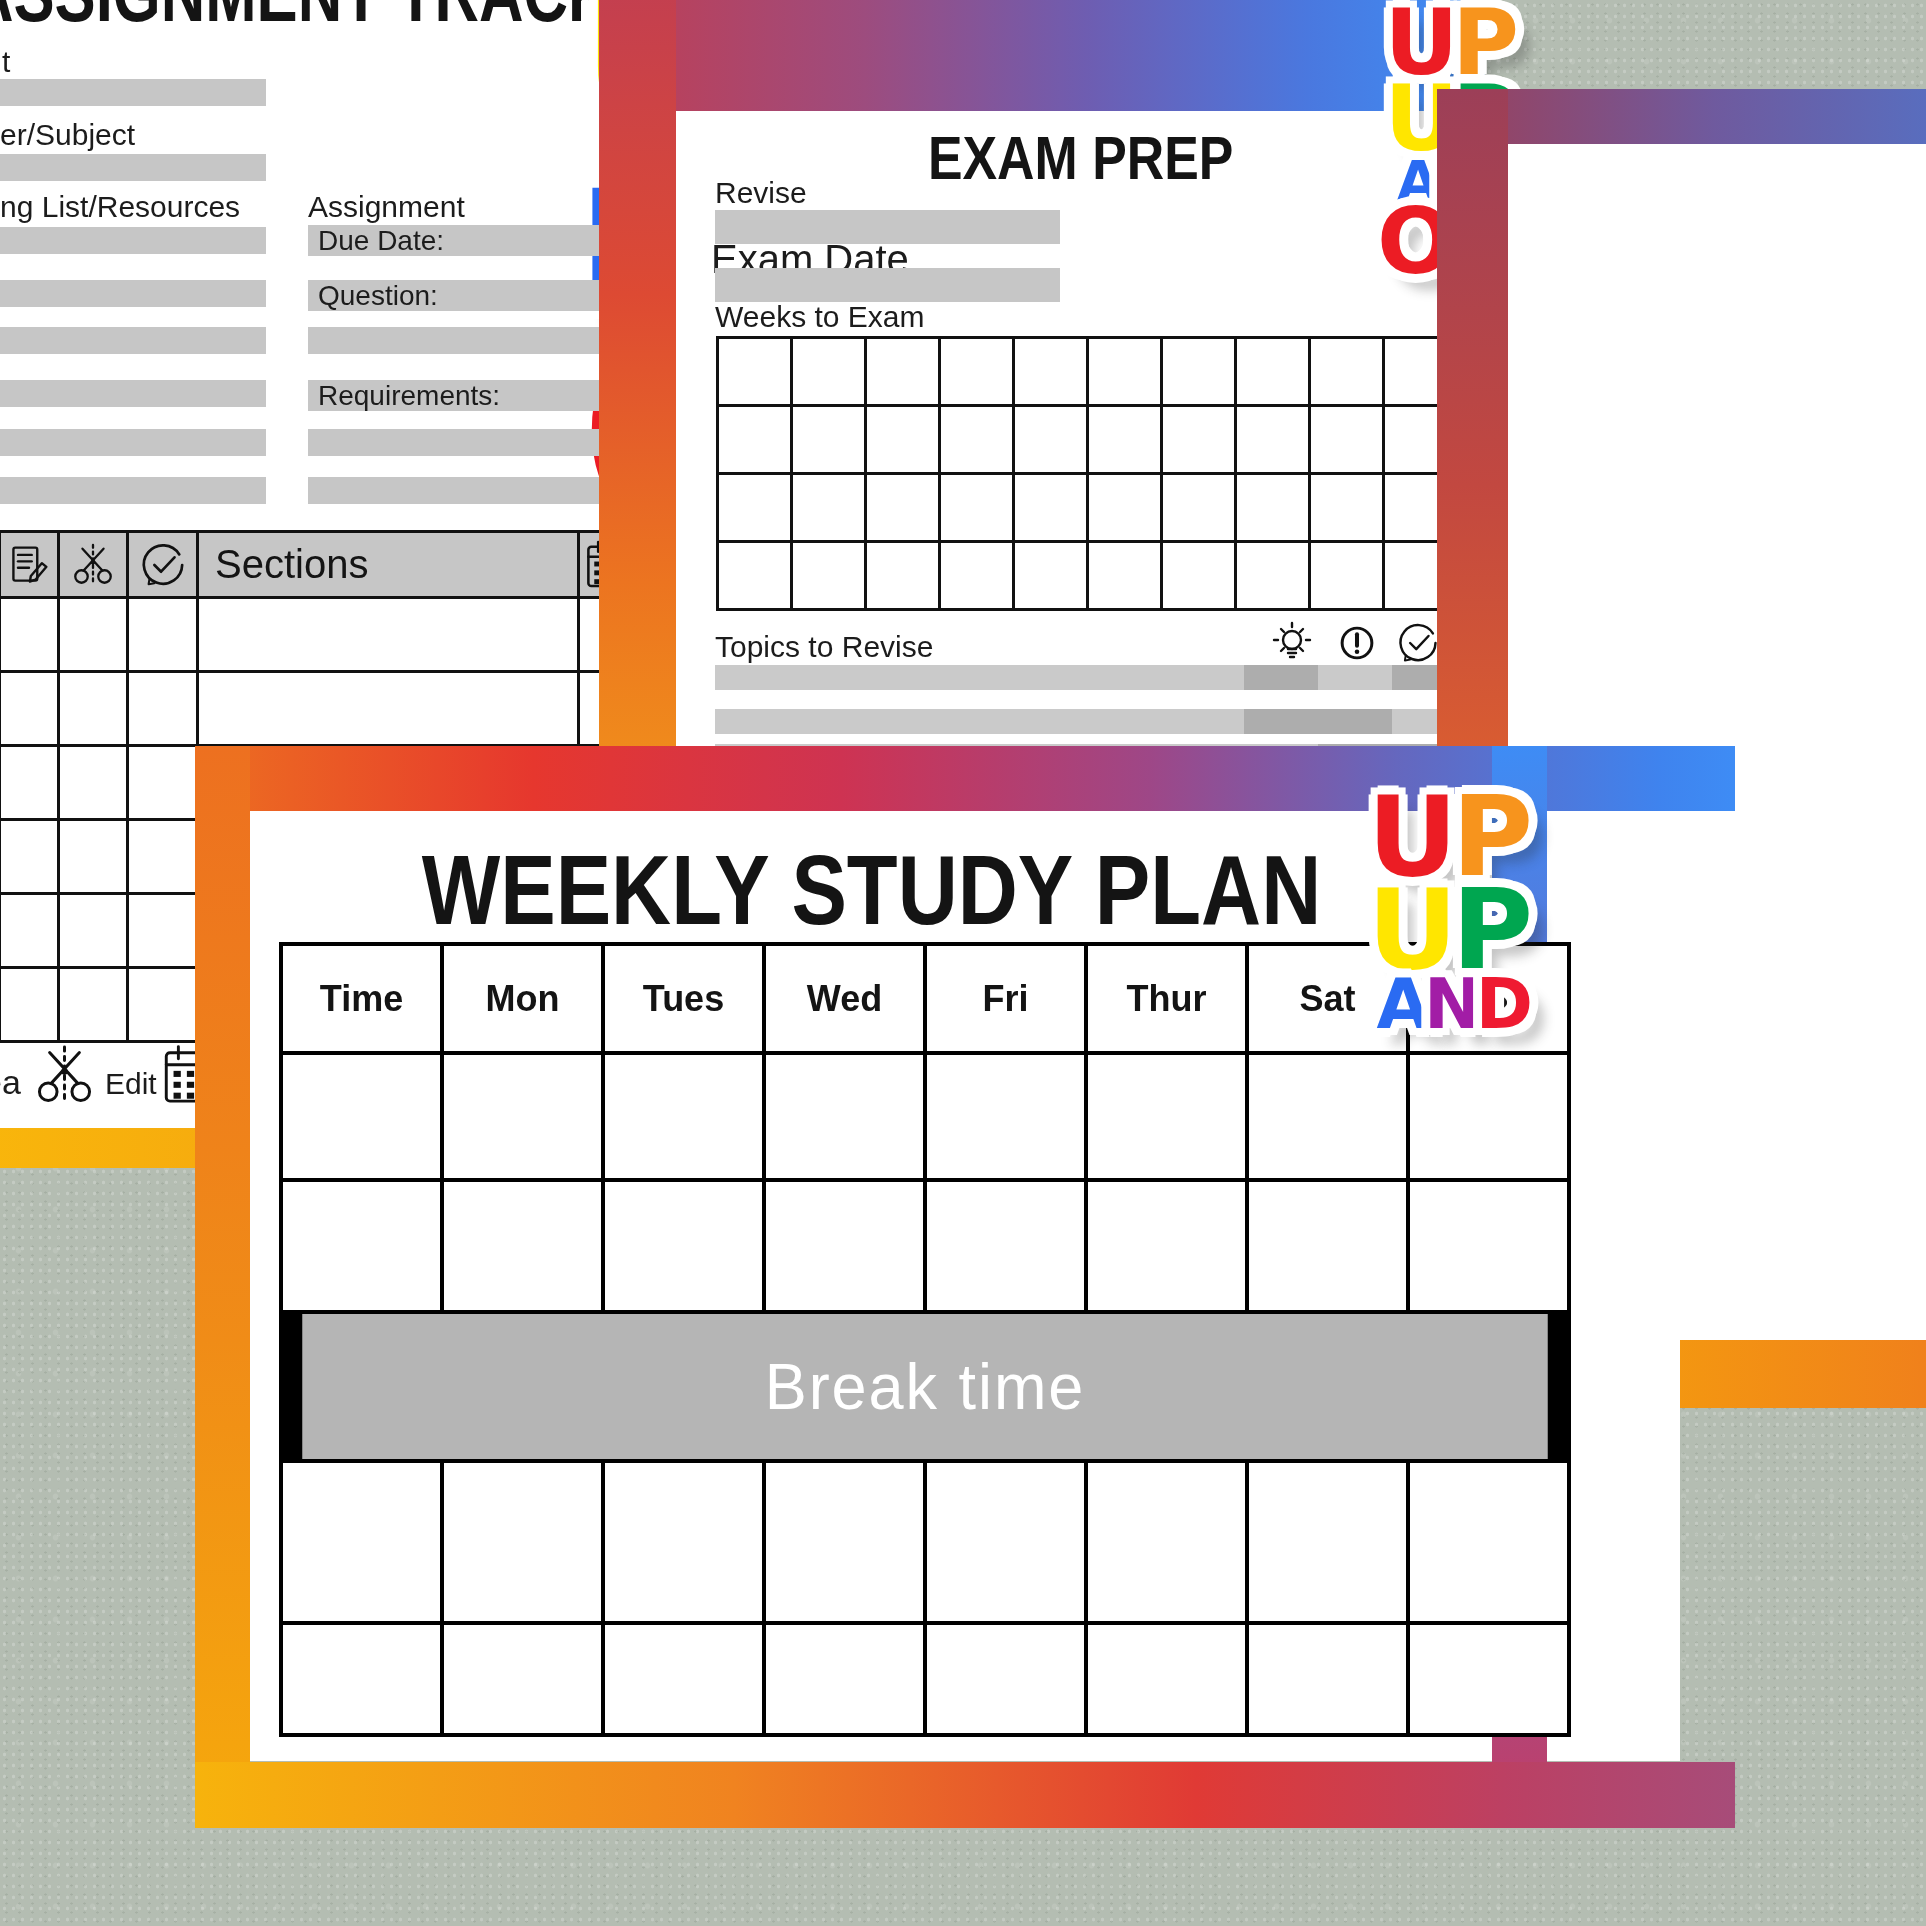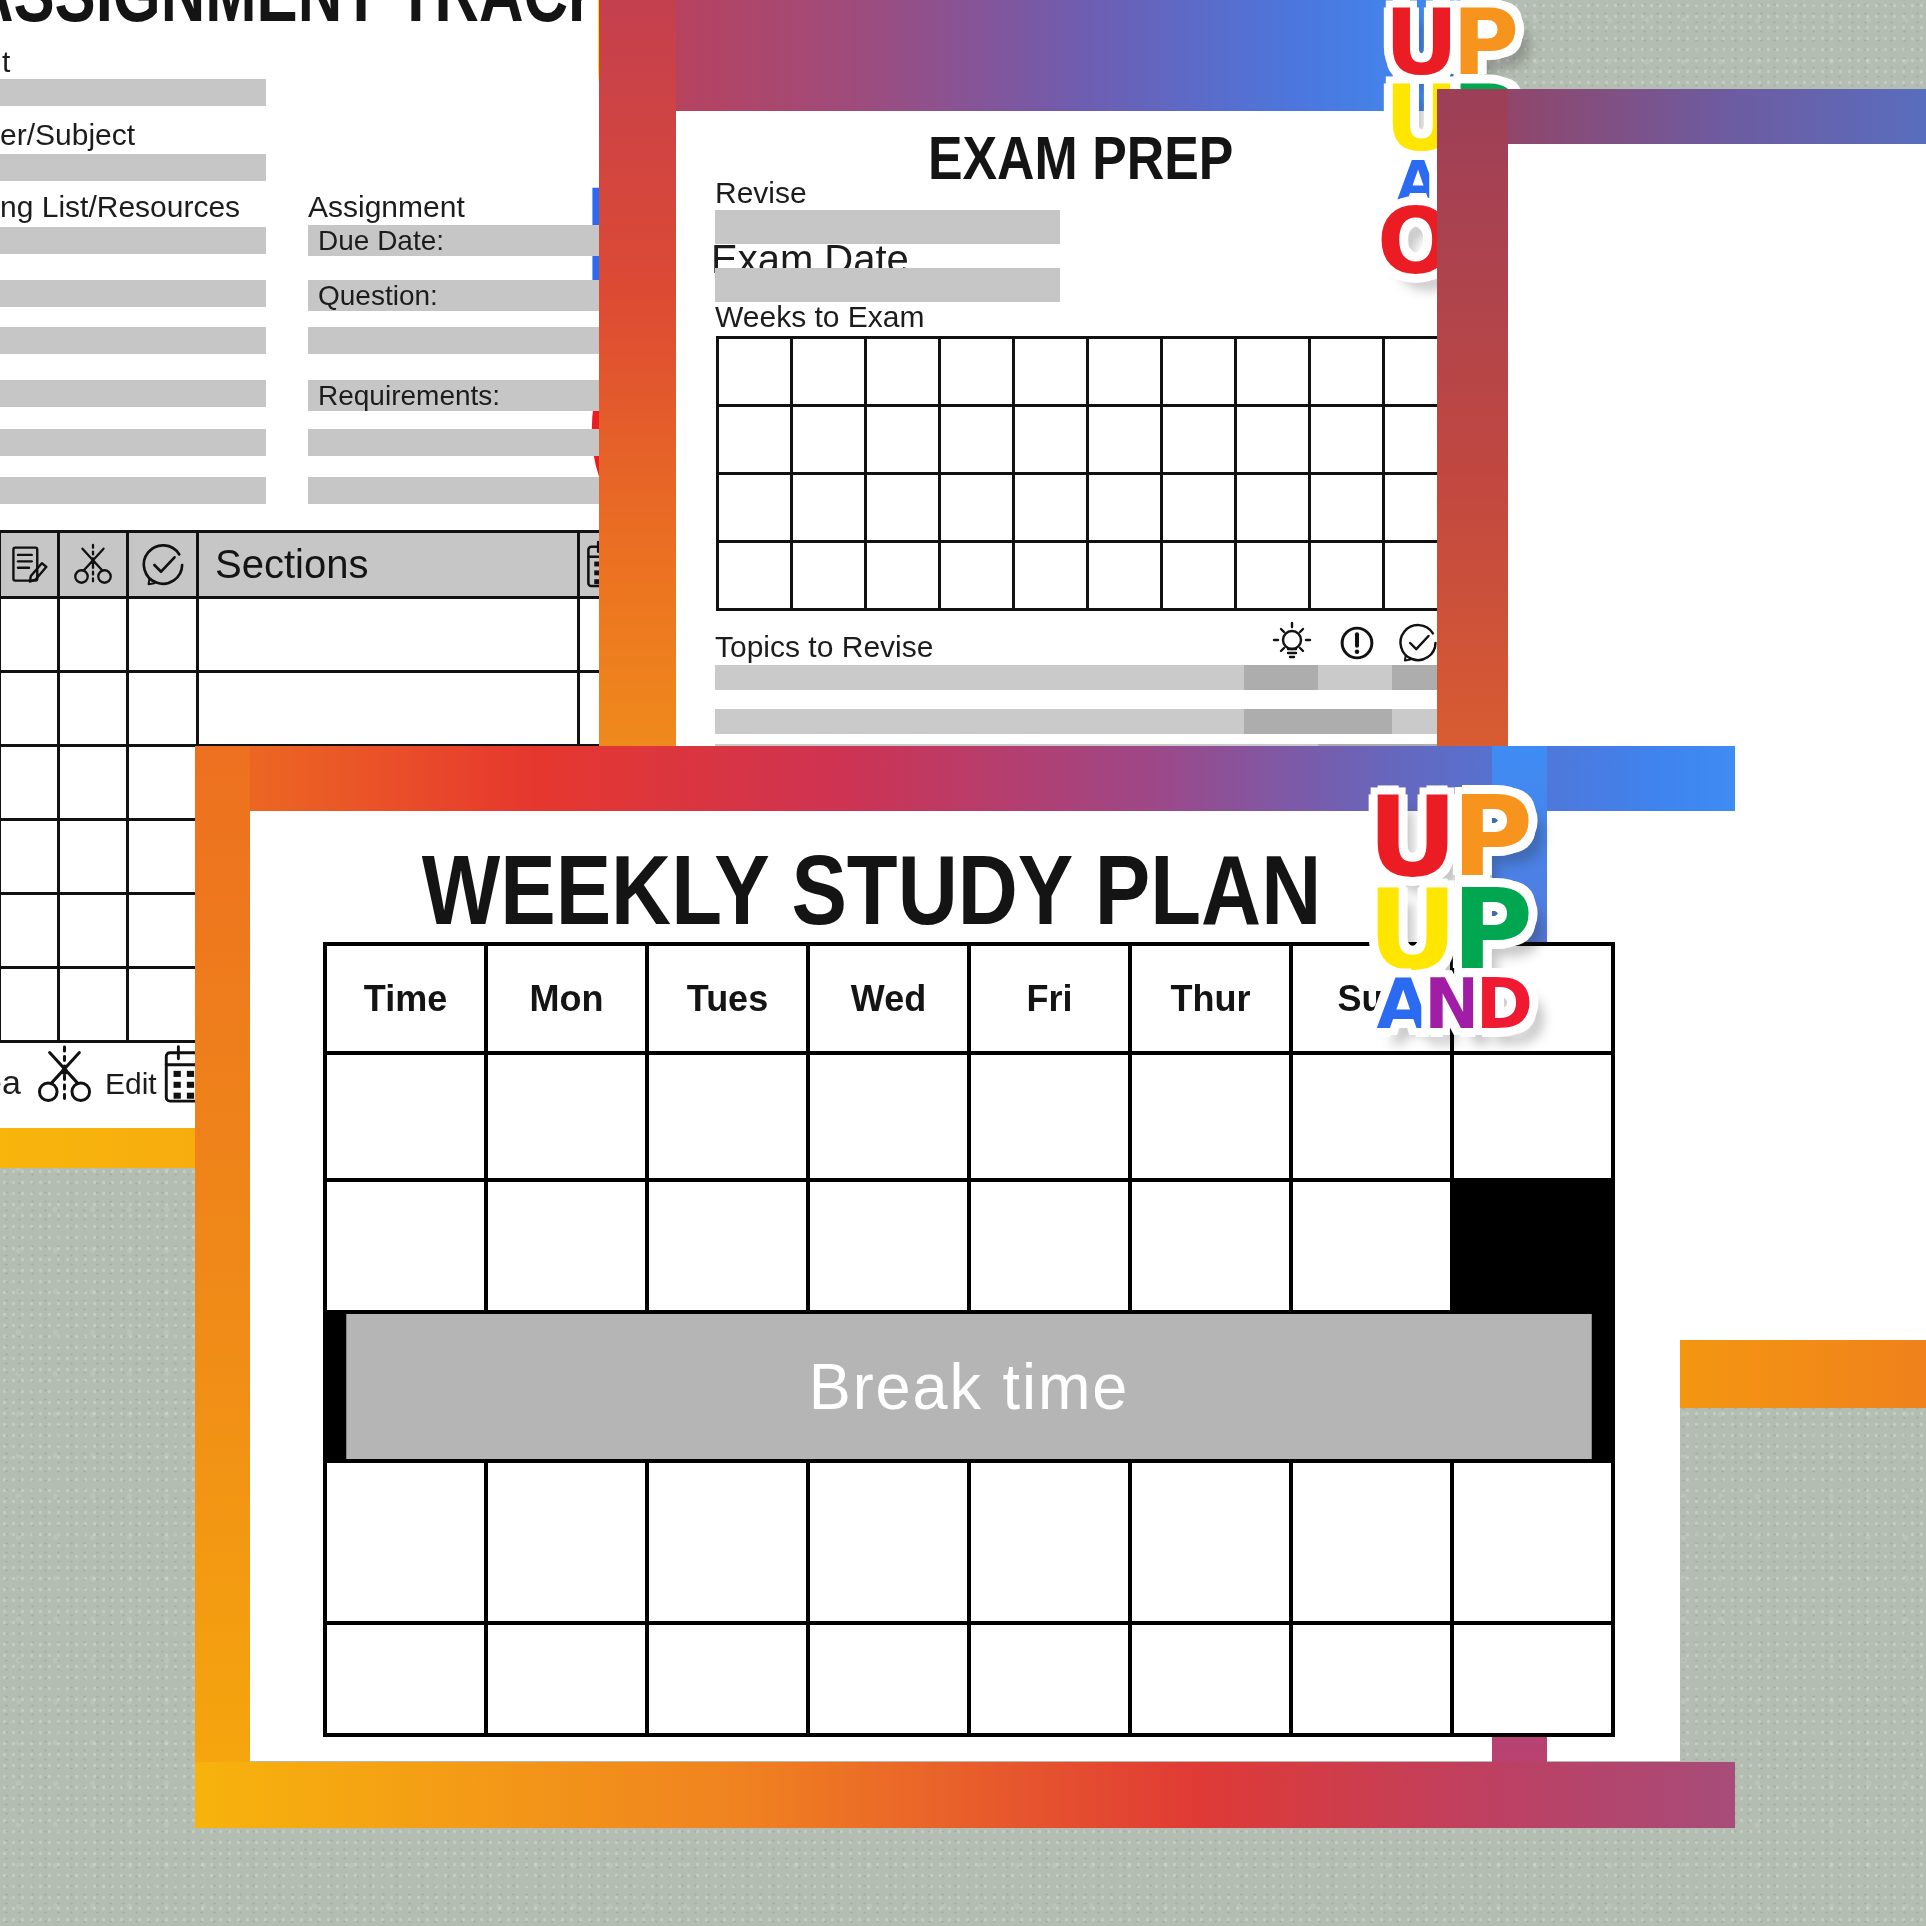--- a/index.html
+++ b/index.html
@@ -21,21 +21,21 @@
   .condensed.center{transform-origin:center;}
   
   .ttable{position:absolute;display:grid;gap:3px;background:#111;border:3px solid #111;}
   .tth{background:#C6C6C6;display:flex;align-items:center;justify-content:center;overflow:hidden;}
   .tth.sec{justify-content:flex-start;padding-left:16px;font-size:40px;color:#141414;}
   .tcell{background:#fff;}
   
   .xgrid{position:absolute;display:grid;gap:3px;background:#111;border:3px solid #111;}
   .xcell{background:#fff;}
   
-  .wgrid{position:absolute;display:grid;gap:4px;background:#000;border:4px solid #000;margin-left:44px;}
+  .wgrid{position:absolute;display:grid;gap:4px;background:#000;border:4px solid #000;}
   .wth{background:#fff;display:flex;align-items:center;justify-content:center;font-size:36px;font-weight:700;color:#141414;}
   .wcell{background:#fff;}
   .wbreak{grid-column:1/-1;background:#B5B5B5;display:flex;align-items:center;justify-content:center;
           color:#fff;font-size:65px;letter-spacing:2px;transform:scaleX(.97);}
   
   .logo{position:absolute;text-align:right;font-family:"DejaVu Sans",sans-serif;font-weight:800;z-index:6;}
   .logo-row{line-height:.84;white-space:nowrap;}
   .logo-lg{font-size:111px;}
   .logo-sm{font-size:69px;}
   #logo-exam .logo-lg{font-size:91px;}
@@ -321,20 +321,21 @@
     <span class="condensed center" style="transform:scaleX(.84);">WEEKLY STUDY PLAN</span>
   </div>
 
   <div class="wgrid" id="weekly-grid" style="left:84px;top:196px;grid-template-columns:repeat(8,157px);grid-template-rows:105px 123px 128px 145px 158px 108px;">
       <div class="wth">Time</div>
       <div class="wth">Mon</div>
       <div class="wth">Tues</div>
       <div class="wth">Wed</div>
       <div class="wth">Fri</div>
       <div class="wth">Thur</div>
+      <div class="wth">Sat</div>
       <div class="wth">Sun</div>
       <div class="wcell"></div>
       <div class="wcell"></div>
       <div class="wcell"></div>
       <div class="wcell"></div>
       <div class="wcell"></div>
       <div class="wcell"></div>
       <div class="wcell"></div>
       <div class="wcell"></div>
       <div class="wcell"></div>

